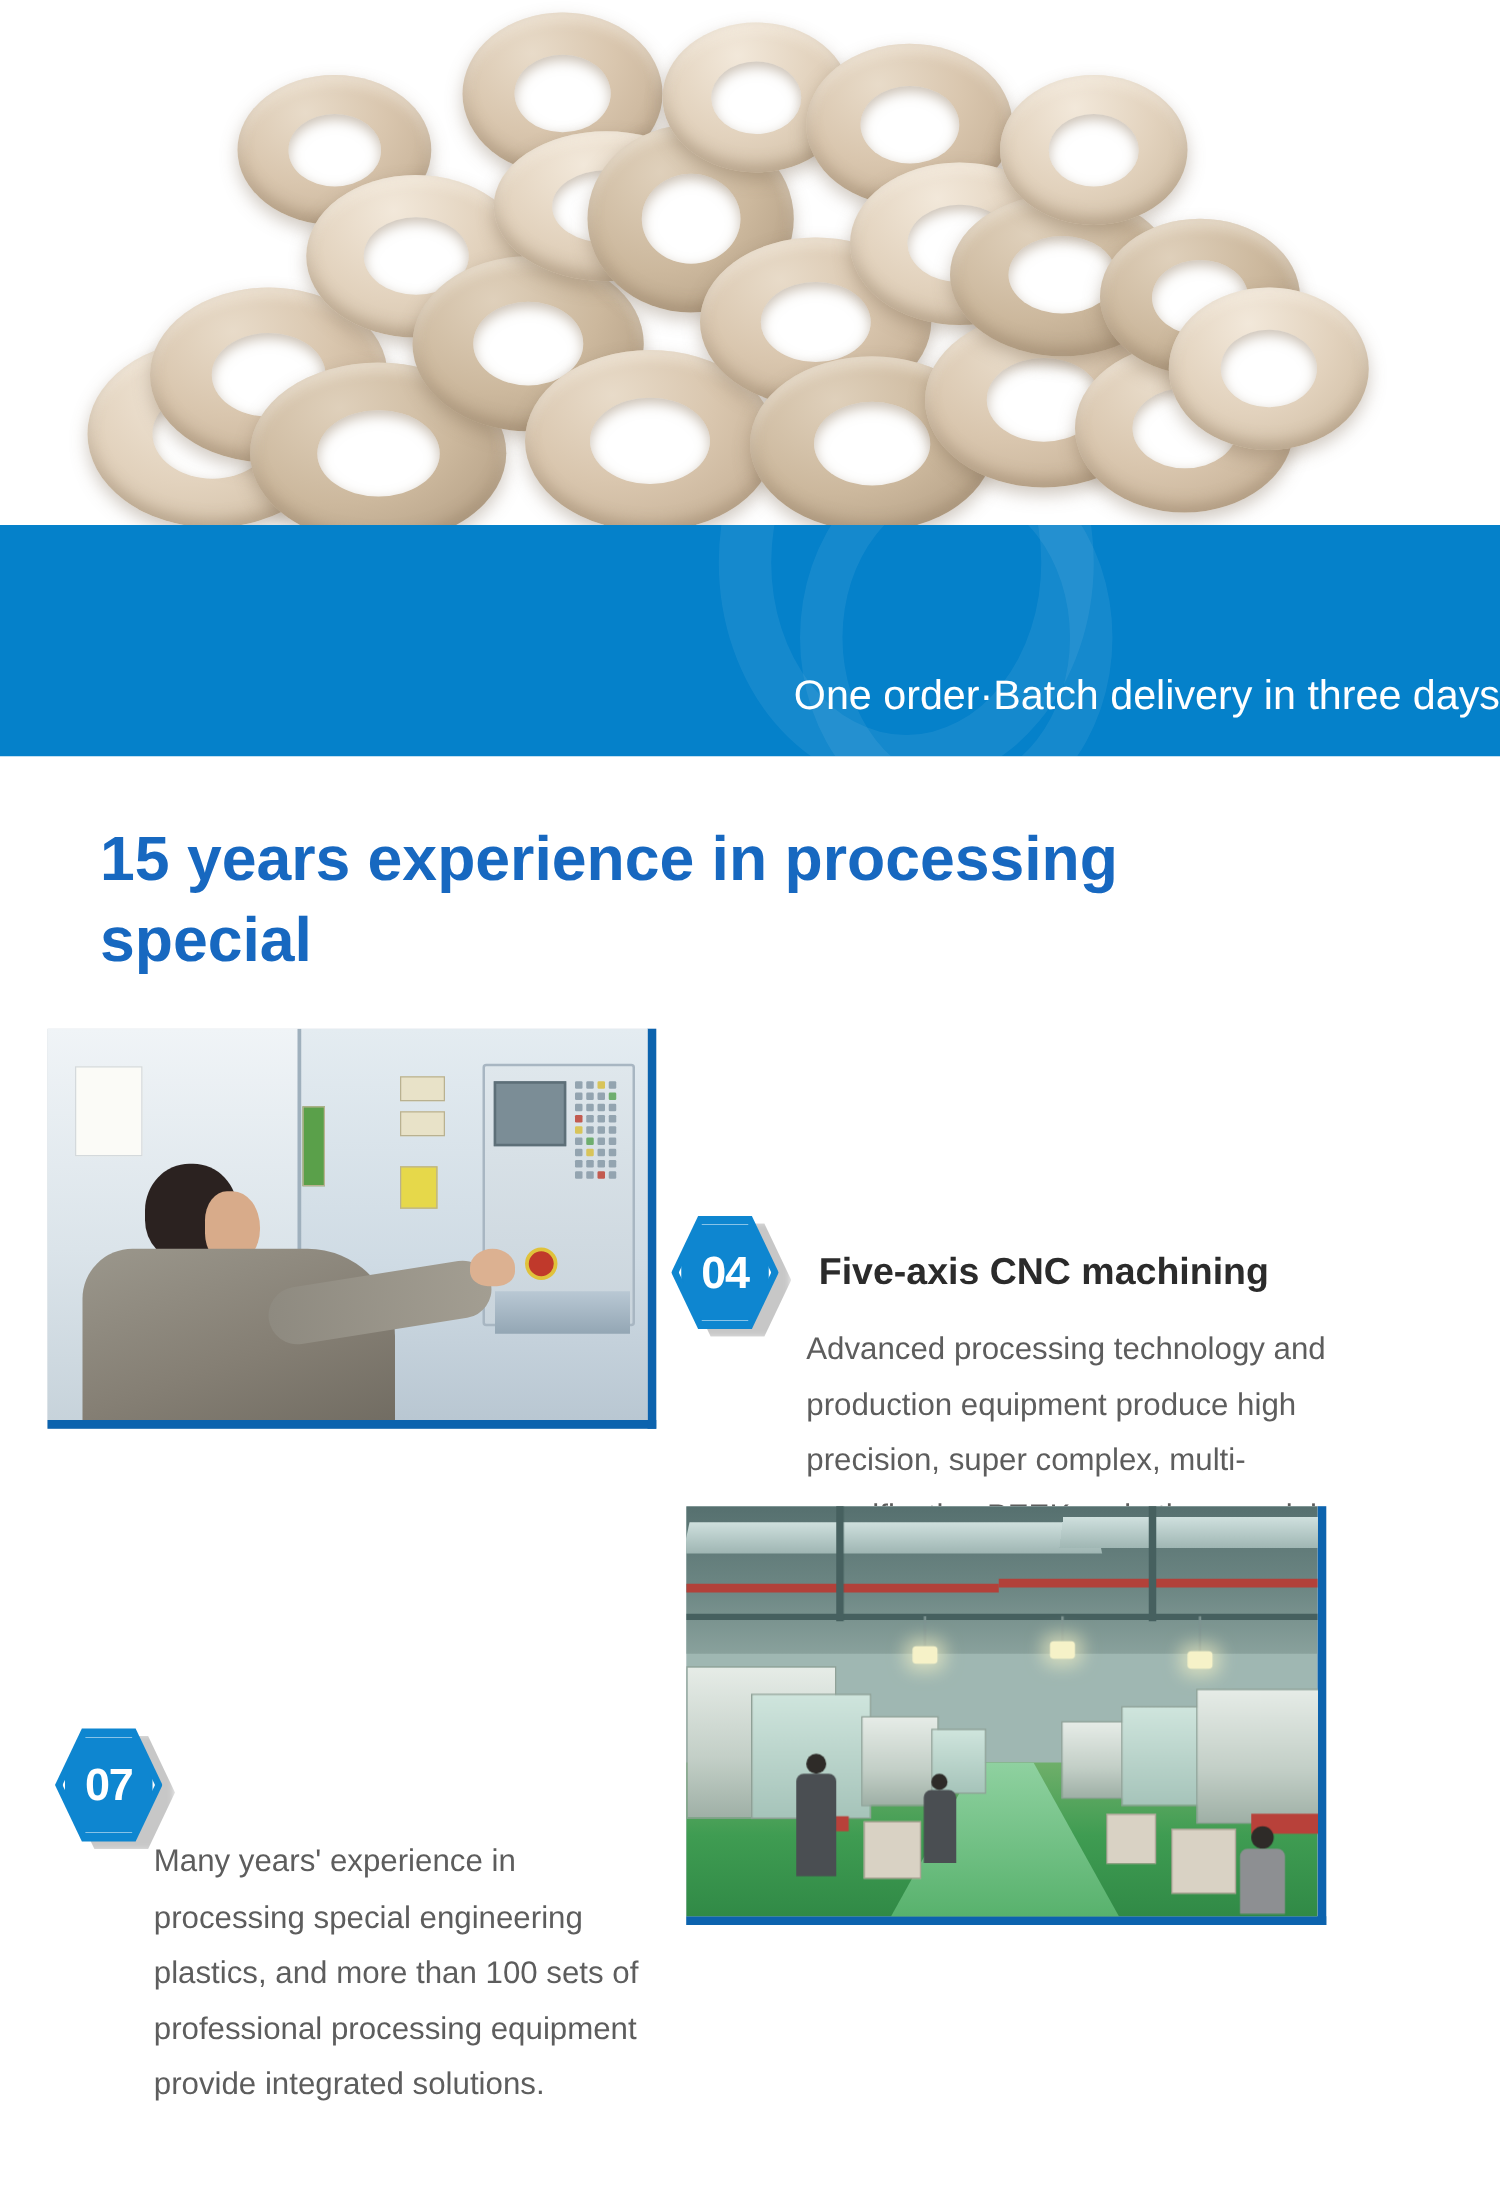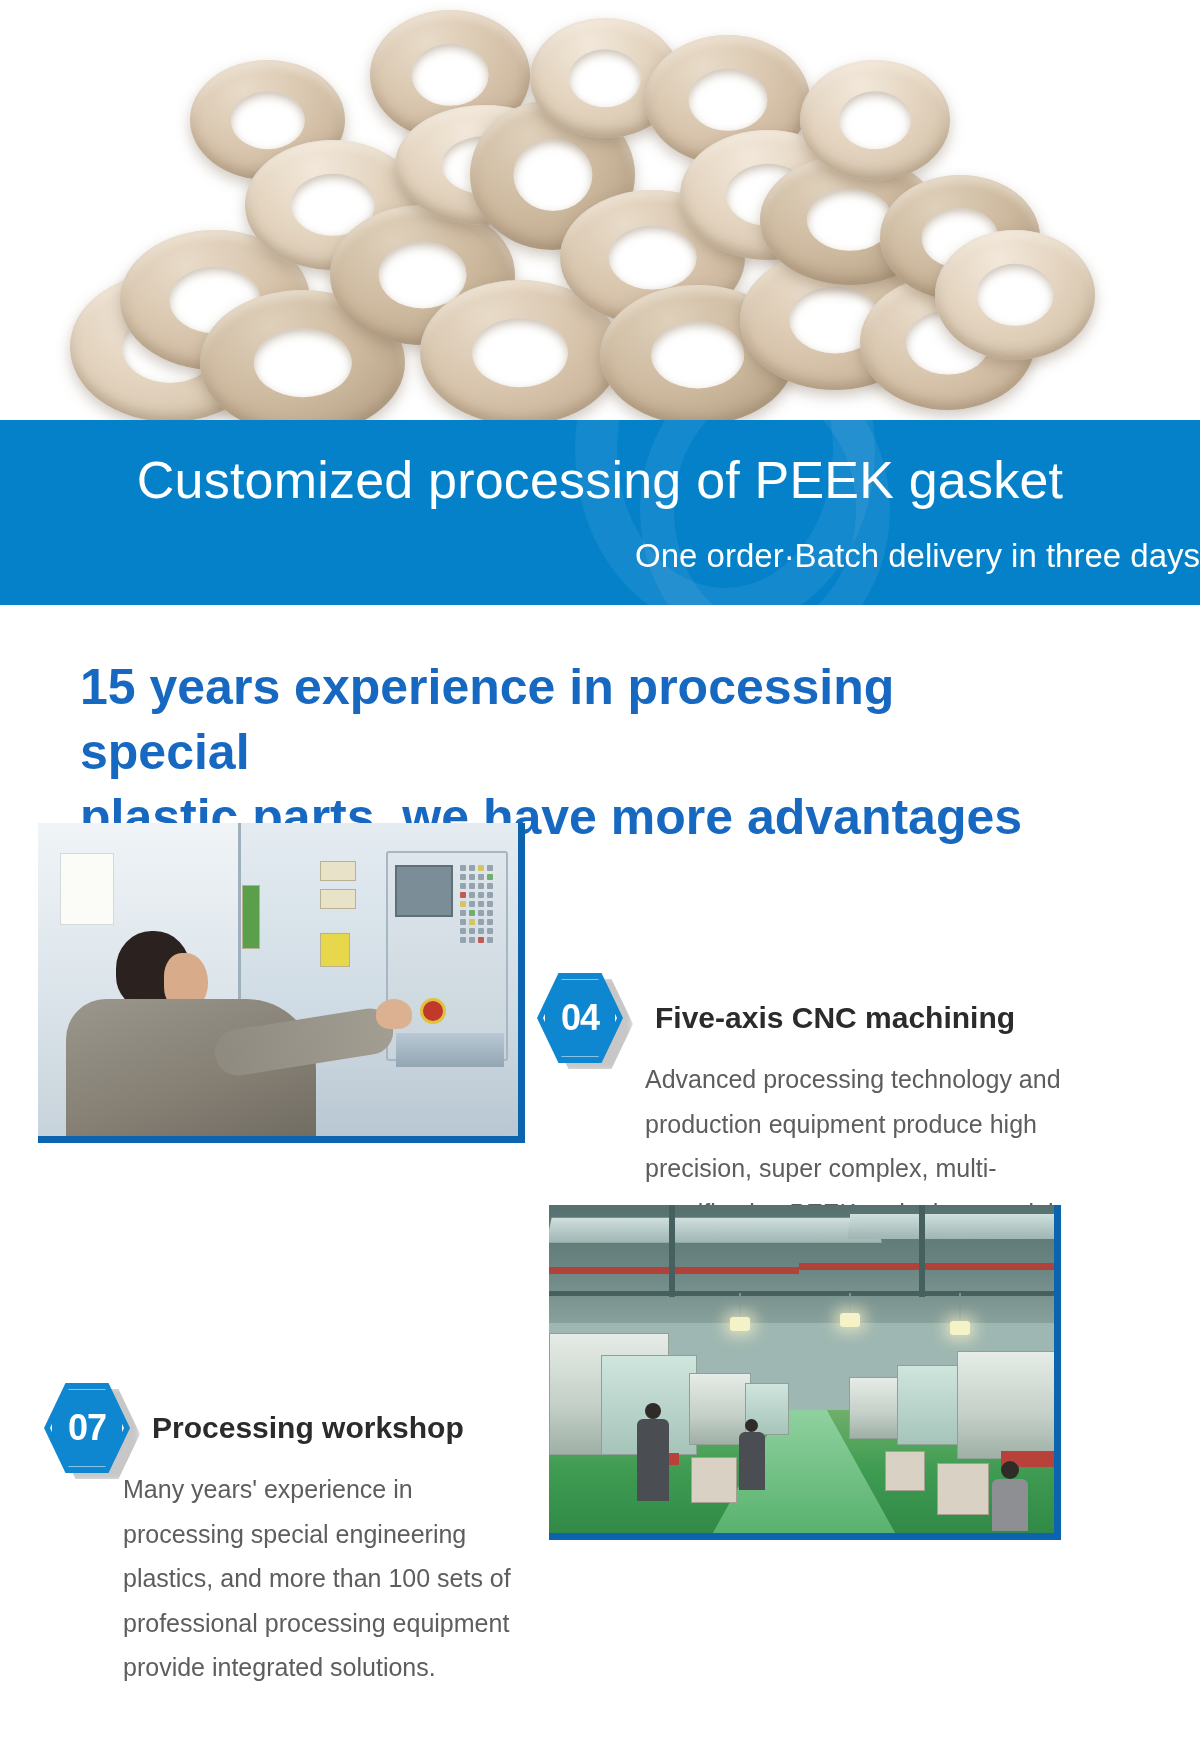--- a/index.html
+++ b/index.html
@@ -253,27 +253,25 @@
     <div class="ring dark" style="left:760px; top:155px; width:180px; height:130px;"></div>
     <div class="ring light" style="left:800px; top:60px;  width:150px; height:120px;"></div>
     <div class="ring" style="left:860px; top:275px; width:175px; height:135px;"></div>
     <div class="ring dark" style="left:880px; top:175px; width:160px; height:125px;"></div>
     <div class="ring light" style="left:935px; top:230px; width:160px; height:130px;"></div>
   </div>
 
   <div class="banner">
     <div class="wm a"></div>
     <div class="wm b"></div>
-    <div class="banner-title">Customized processing of PEEK gasket</div>
     <div class="banner-sub">One order·Batch delivery in three days</div>
   </div>
 
   <div class="headline">
     <div>15 years experience in processing special</div>
-    <div>plastic parts, we have more advantages</div>
   </div>
 
   <div class="photo-frame" id="photo-cnc">
     <div class="cnc-bg"></div>
     <div class="cnc-door">
       <div class="cnc-paper"></div>
       <div class="cnc-worker-head"></div>
       <div class="cnc-worker-face"></div>
     </div>
     <div class="cnc-machine"></div>
@@ -377,17 +375,16 @@
     <div class="ws-person" style="left:443px; top:274px; width:36px; height:52px; background:#8d8f92;"></div>
   </div>
 
   <div class="hexbadge" style="left:44px; top:1381px;">
     <div class="hexshadow"></div>
     <div class="hexouter"></div>
     <div class="hexinner"></div>
     <div class="hexnum">07</div>
   </div>
 
-  <div class="feat-title" style="left:152px; top:1411px;">Processing workshop</div>
 
   <div class="feat-body" style="left:123px; top:1467px; width:400px;">Many years' experience in processing special engineering plastics, and more than 100 sets of professional processing equipment provide integrated solutions.</div>
 
 </div>
 
 </body></html>

